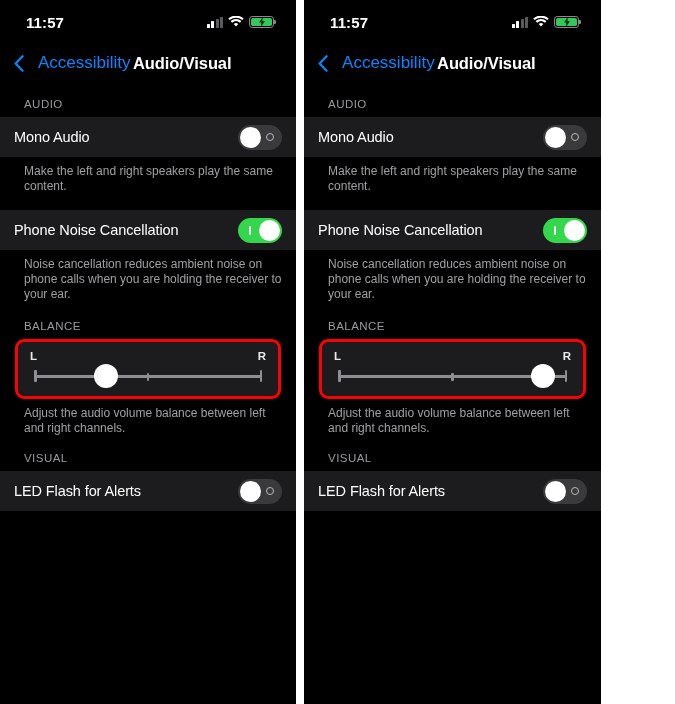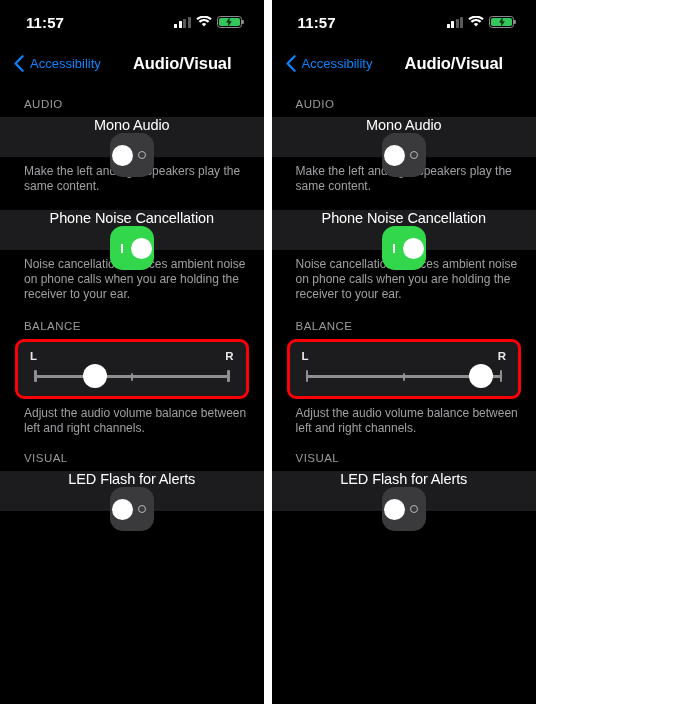--- a/index.html
+++ b/index.html
@@ -10,21 +10,21 @@
   body {
     width: 675px;
     height: 704px;
     overflow: hidden;
     font-family: "Liberation Sans", sans-serif;
     -webkit-font-smoothing: antialiased;
   }
 
   .screens {
     display: flex;
-    width: 536px;
+    width: 601px;
     height: 704px;
     background: #ffffff;
   }
 
   .panel {
     width: 333px;
     height: 704px;
     background: #000000;
     position: relative;
     overflow: hidden;
@@ -122,23 +122,23 @@
     display: flex;
     align-items: center;
     background: #000000;
     padding: 0 14px;
     box-sizing: border-box;
     position: relative;
   }
   .nav-back {
     display: flex;
     align-items: center;
-    gap: 6px;
+    gap: 14px;
     color: #0a84ff;
-    font-size: 13px;
+    font-size: 17px;
     cursor: pointer;
   }
   .chev { width: 10px; height: 17px; display: block; flex: 0 0 10px; }
   .nav-title {
     position: absolute;
     left: 133px;
     color: #ffffff;
     font-size: 16.5px;
     font-weight: bold;
     letter-spacing: -0.1px;
@@ -156,21 +156,20 @@
   }
 
   .row {
     background: #1c1c1e;
     height: 40px;
     display: flex;
     align-items: center;
     justify-content: space-between;
     padding: 0 14px;
     box-sizing: border-box;
-    flex-direction: column;
   }
   .row-label {
     color: #ffffff;
     font-size: 14.5px;
     letter-spacing: -0.1px;
   }
 
   .footer-text {
     color: #a0a0a4;
     font-size: 12px;

